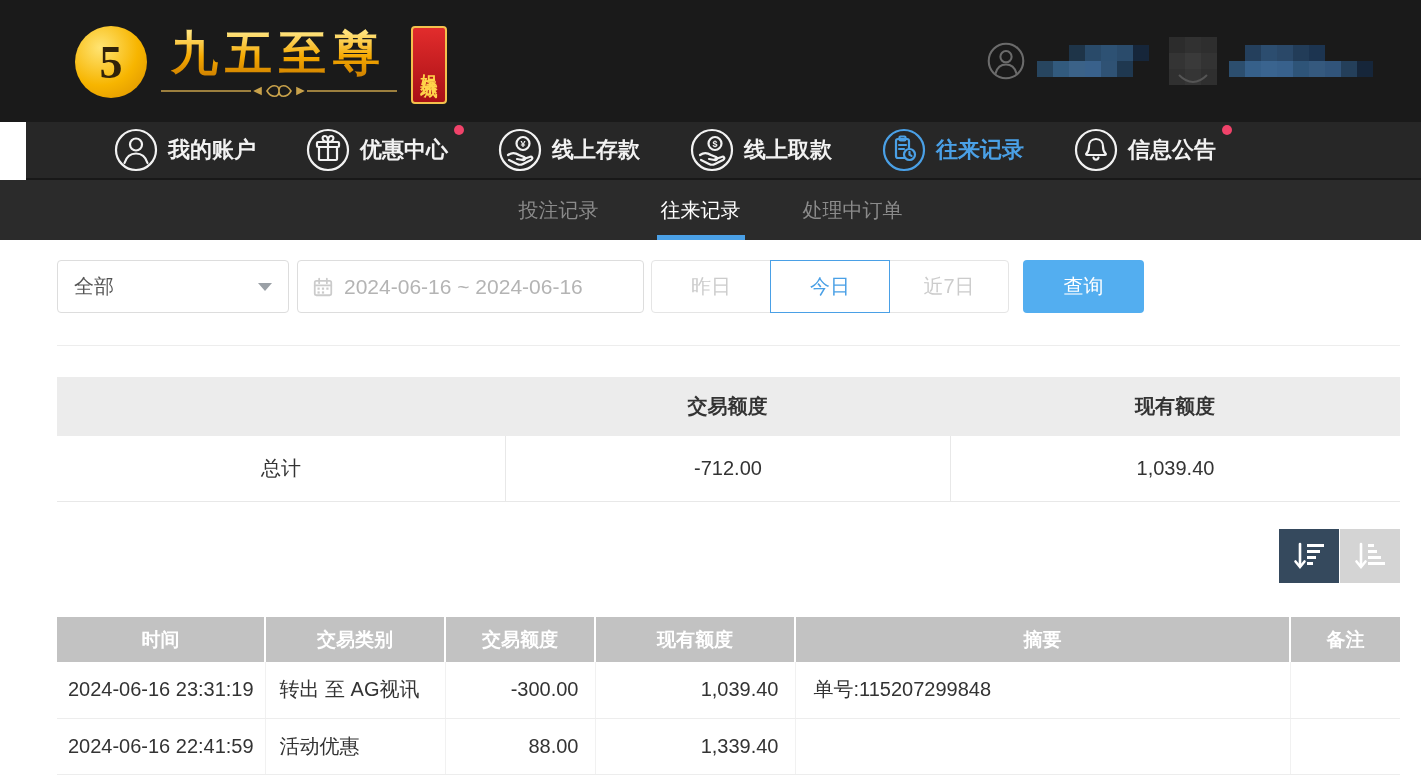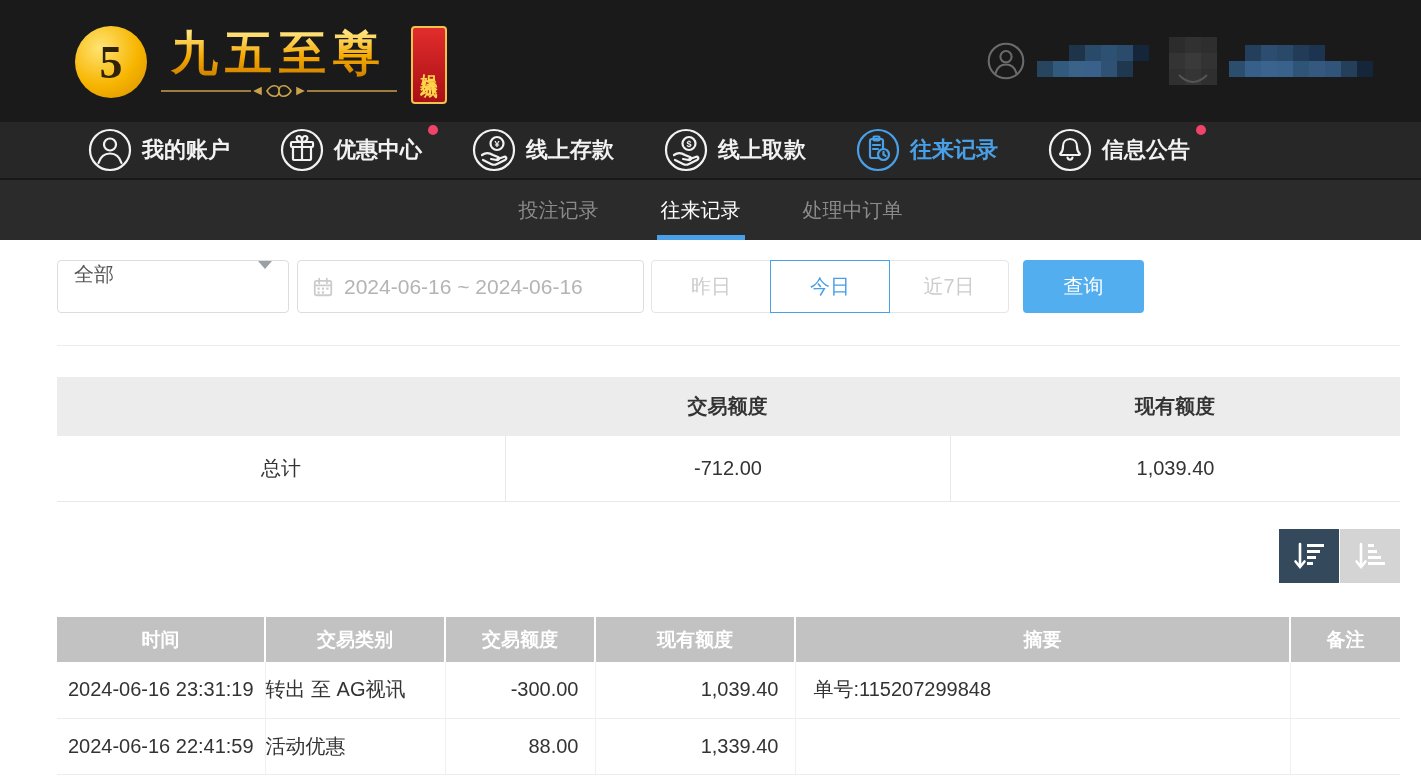--- a/index.html
+++ b/index.html
@@ -29,21 +29,21 @@
   .header-right { margin-left:auto; margin-right:48px; display:flex; align-items:center; gap:20px; }
   .user-group { display:flex; align-items:center; gap:12px; }
   .mosaic { display:flex; flex-direction:column; }
   .mosaic .mrow { display:flex; }
   .mosaic .cell { width:16px; height:16px; }
   .blur-icon-box { position:relative; width:48px; height:48px; }
   .blur-icon-box svg { position:absolute; left:0; bottom:-4px; }
 
   
   .nav-bar { height:58px; background:var(--nav_bg); display:flex; align-items:center;
-    padding-left:88px; gap:50px; border-bottom:2px solid #181818; }
+    padding-left:88px; gap:50px; border-bottom:2px solid #181818;margin-left:26px; }
   .nav-item { position:relative; display:flex; align-items:center; gap:10px;
     color:#f2f2f2; font-size:22px; font-weight:700; cursor:pointer; white-space:nowrap; }
   .nav-item svg { display:block; }
   .nav-item.active { color:var(--accent); }
   .nav-dot { position:absolute; top:-3px; right:-16px; width:10px; height:10px;
     border-radius:50%; background:var(--dot_red); }
 
   
   .tab-bar { height:60px; background:var(--tab_bg); display:flex; justify-content:center;
     align-items:stretch; gap:54px; }
@@ -51,21 +51,21 @@
     position:relative; cursor:pointer; }
   .tab.active { color:#fff; }
   .tab.active::after { content:""; position:absolute; left:0; right:0; bottom:0;
     height:5px; background:var(--accent); }
 
   
   .content { padding:20px 21px 0 57px; }
 
   .filters { display:flex; align-items:center; }
   .select-box { width:232px; height:53px; border:1px solid #ddd; border-radius:4px;
-    display:flex; justify-content:space-between; padding:0 16px;
+    display:flex; align-items:center; justify-content:space-between; padding:0 16px;
     font-size:20px; color:#555; cursor:pointer; background:#fff; }
   .caret-down { width:0; height:0; border-left:7px solid transparent;
     border-right:7px solid transparent; border-top:8px solid #9aa0a6; }
   .date-box { margin-left:8px; width:347px; height:53px; border:1px solid #ddd;
     border-radius:4px; display:flex; align-items:center; gap:10px; padding:0 14px;
     font-size:21px; color:#b4b4b4; cursor:pointer; background:#fff; }
   .quick-group { display:flex; margin-left:8px; }
   .quick-btn { width:120px; height:53px; background:#fff; border:1px solid #e5e5e5;
     font-size:20px; color:#ccc; margin-left:-1px; cursor:pointer; position:relative;
     font-family:"Liberation Sans", sans-serif; }
@@ -97,21 +97,21 @@
   
   table.dtable { margin-top:34px; width:1343px; border-collapse:collapse;
     table-layout:fixed; font-size:20px; color:#333; }
   .dtable thead th { background:var(--table_head_bg); color:#fff; height:45px;
     font-size:19px; font-weight:700; border-left:2px solid #fff; }
   .dtable thead th:first-child { border-left:none; }
   .dtable tbody td { height:56px; border-bottom:1px solid #ededed;
     border-left:1px solid #f1f1f1; background:#fff; }
   .dtable tbody td:first-child { border-left:none; }
   .c-time { text-align:center; }
-  .c-type { text-align:left; }
+  .c-type { text-align:left; padding-left:14px; }
   .c-amount, .c-balance { text-align:right; padding-right:16px; }
   .c-summary { text-align:left; padding-left:18px; }
   .c-note { text-align:center; }
 </style>
 </head>
 <body>
 
 <div class="top-header">
   <div class="logo">
     <div class="logo-circle">5</div>

